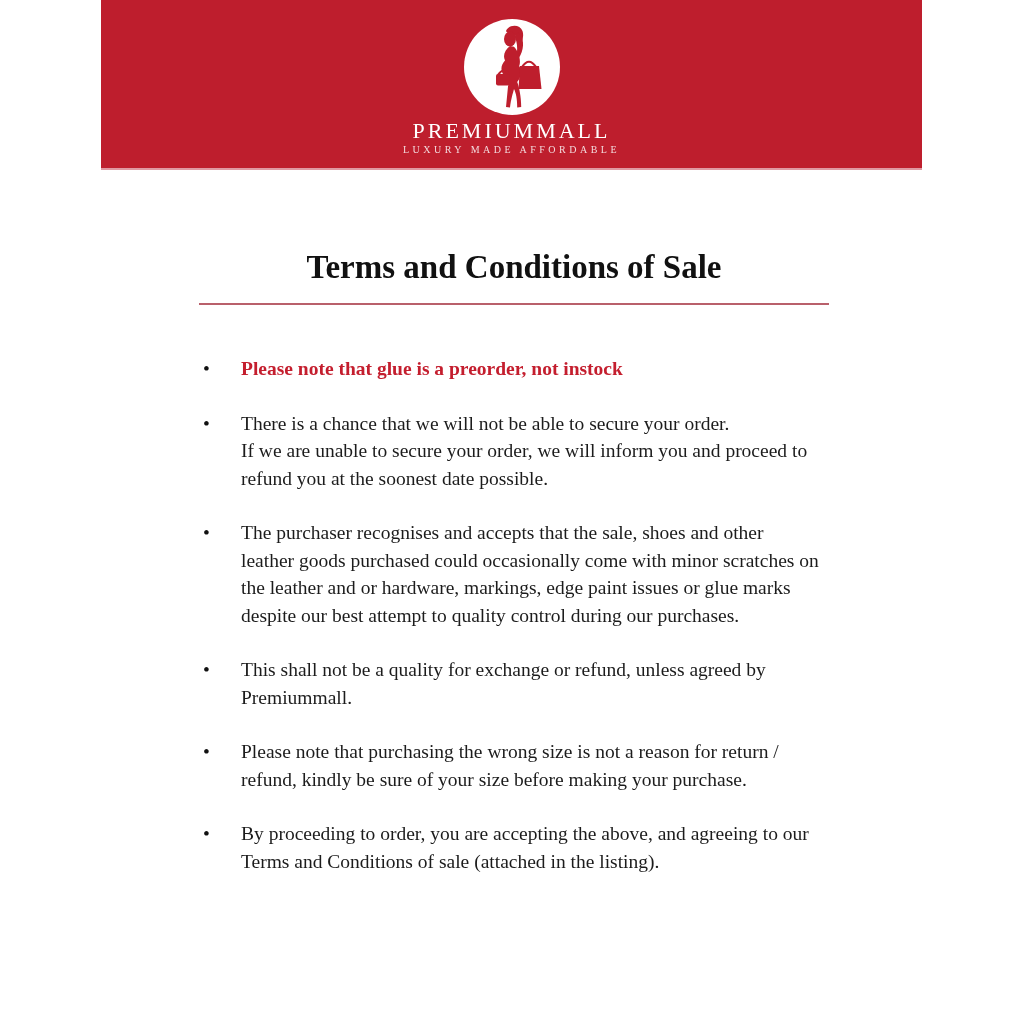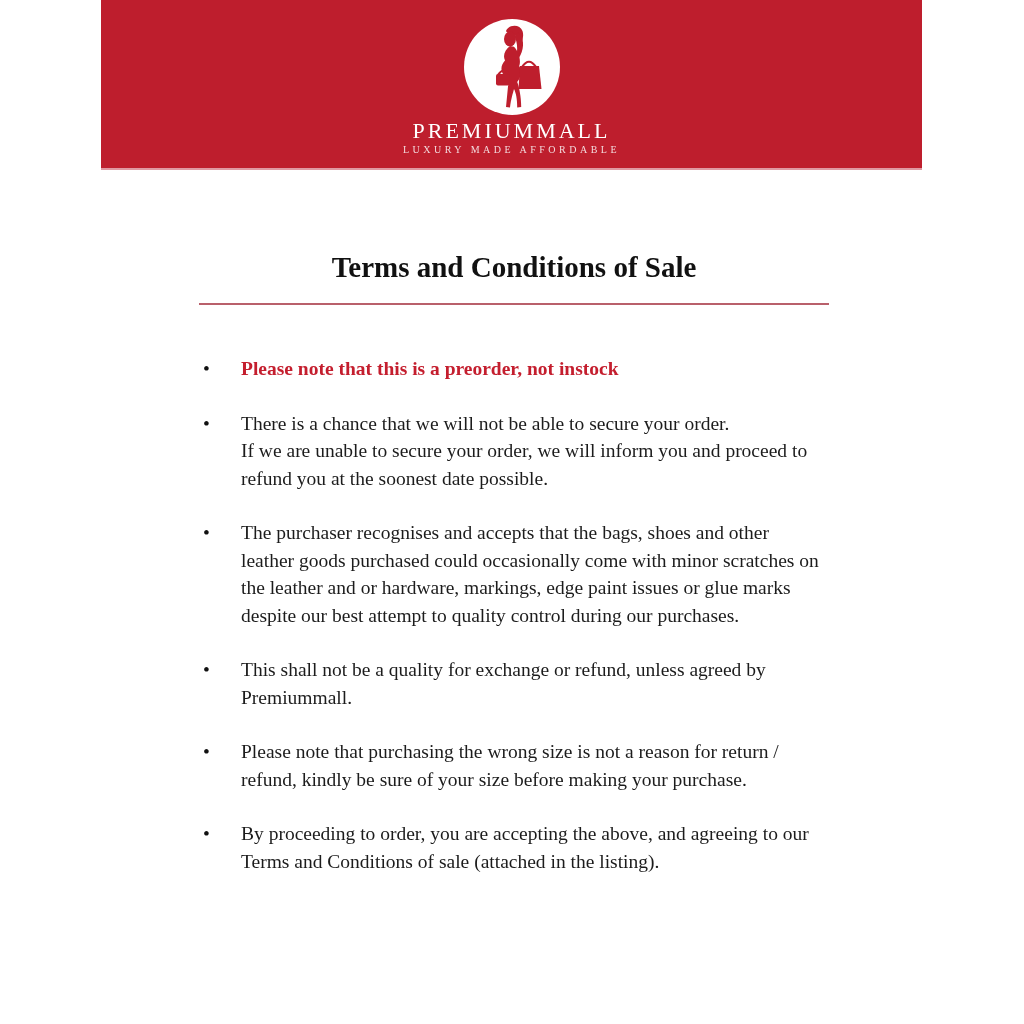--- a/index.html
+++ b/index.html
@@ -49,21 +49,21 @@
 
   
   .content {
     position: absolute;
     left: 199px; top: 170px;
     width: 630px;
   }
   .doc-title {
     margin-top: 80px;
     text-align: center;
-    font-size: 29px;
+    font-size: 33px;
     font-weight: 700;
     color: #111111;
     line-height: 34px;
     white-space: pre;
   }
   .divider {
     margin-top: 19px;
     height: 2px;
     background: #b9606b;
   }
@@ -129,36 +129,36 @@
   </div>
 
   <div class="content">
     <h1 class="doc-title">Terms and Conditions of Sale</h1>
     <div class="divider"></div>
 
     <div class="terms-list">
 
       <div class="term-item">
         <span class="bullet">•</span>
-        <span class="term-lead">Please note that this is a preorder, not instock</span>
+        <span class="term-lead">Please note that glue is a preorder, not instock</span>
 
       </div>
 
       <div class="term-item">
         <span class="bullet">•</span>
 
         <span class="term-body">There is a chance that we will not be able to secure your order.
 If we are unable to secure your order, we will inform you and proceed to
 refund you at the soonest date possible.</span>
       </div>
 
       <div class="term-item">
         <span class="bullet">•</span>
 
-        <span class="term-body">The purchaser recognises and accepts that the bags, shoes and other
+        <span class="term-body">The purchaser recognises and accepts that the sale, shoes and other
 leather goods purchased could occasionally come with minor scratches on
 the leather and or hardware, markings, edge paint issues or glue marks
 despite our best attempt to quality control during our purchases.</span>
       </div>
 
       <div class="term-item">
         <span class="bullet">•</span>
 
         <span class="term-body">This shall not be a quality for exchange or refund, unless agreed by
 Premiummall.</span>

